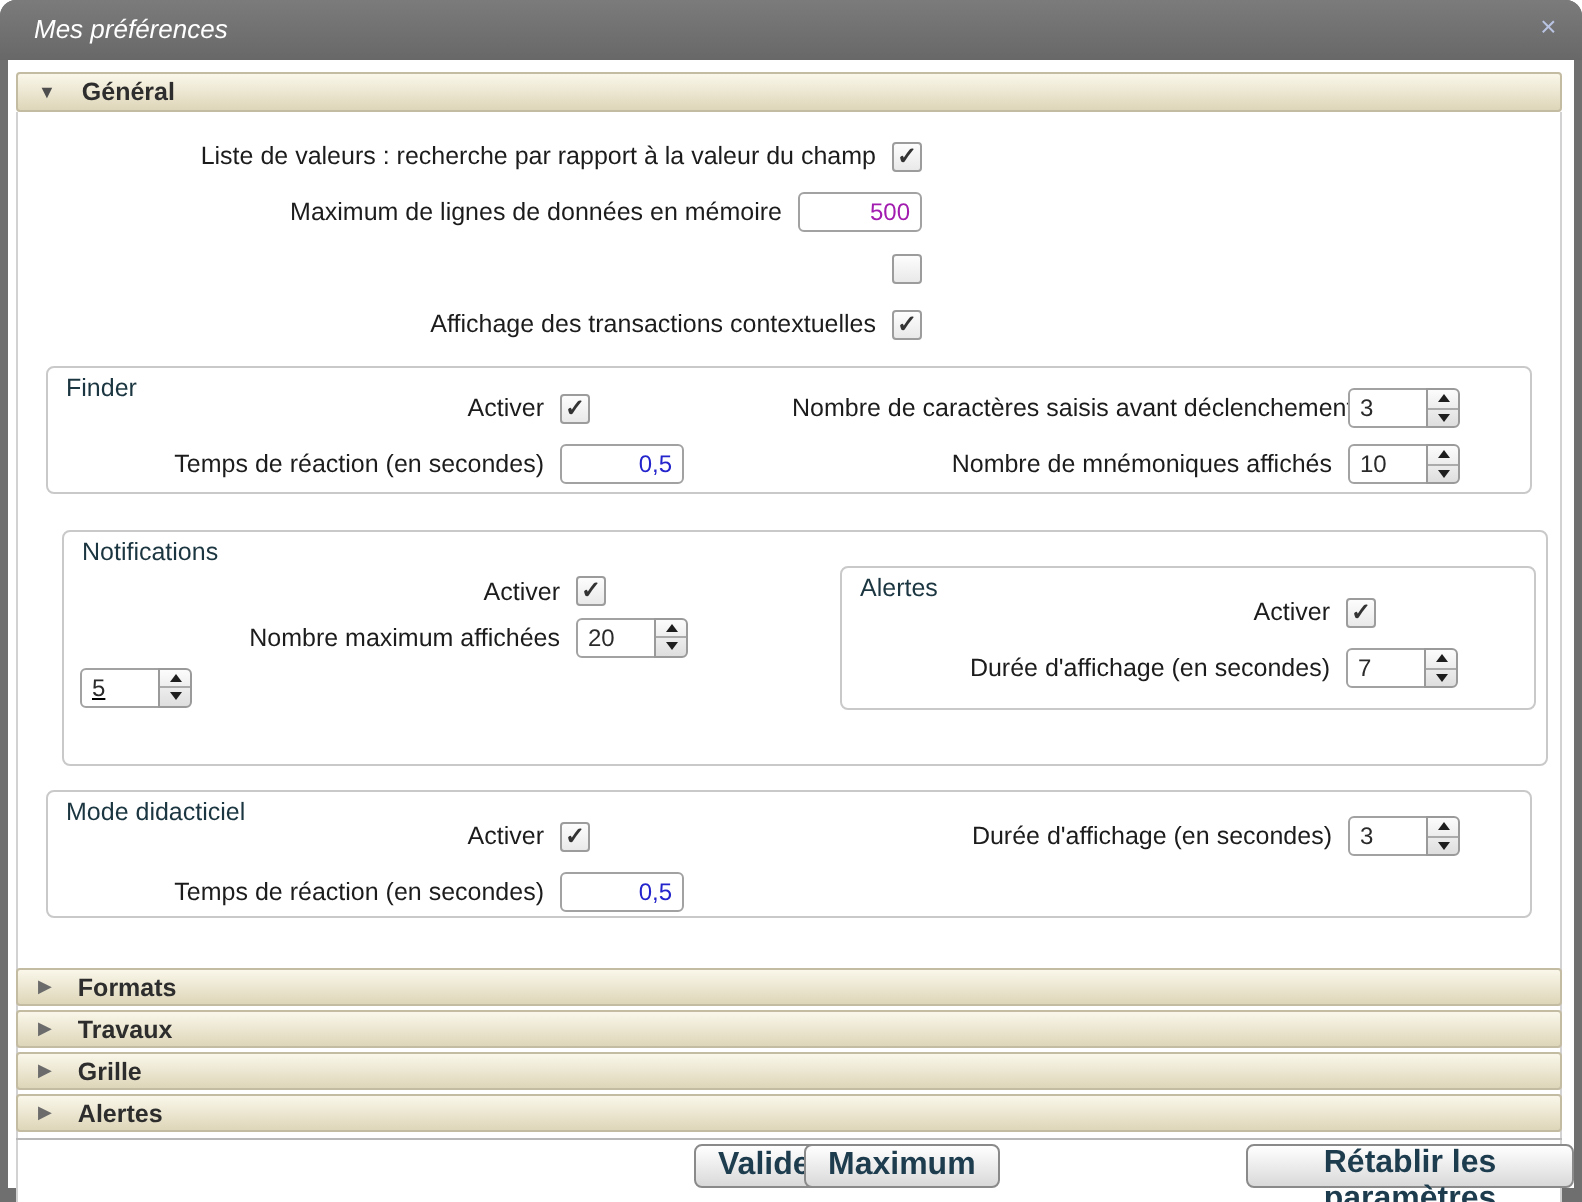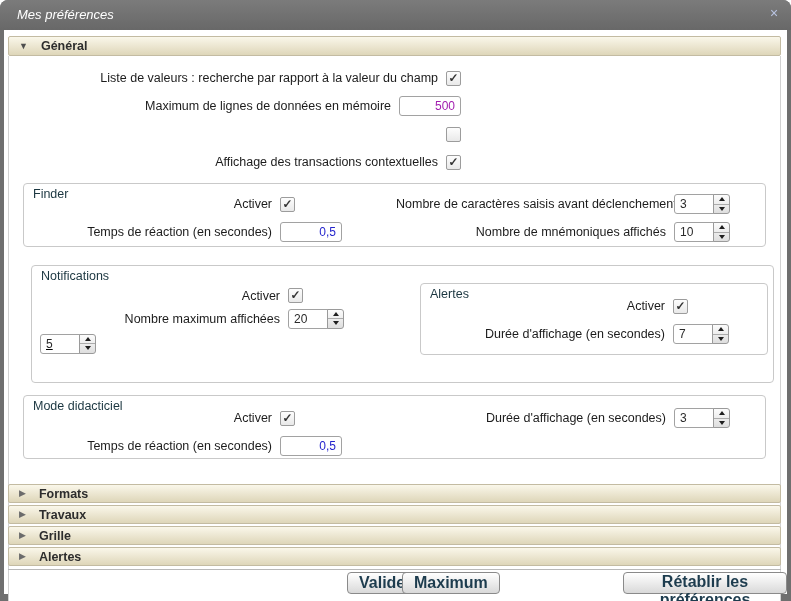--- a/index.html
+++ b/index.html
@@ -286,16 +286,16 @@
       <span class="albl">Grille</span>
     </div>
     <div class="acc collapsed" style="top:517px;">
       <span class="tri">▶</span>
       <span class="albl">Alertes</span>
     </div>
 
     <div class="sep"></div>
     <button class="btn" style="left:343px;">Valider</button>
     <button class="btn" style="left:398px;">Maximum</button>
-    <button class="btn" style="left:619px;">Rétablir les préférences</button>
+    <button class="btn" style="left:619px;">Rétablir les paramètres</button>
 
   </div>
 </div>
 
 </body></html>

